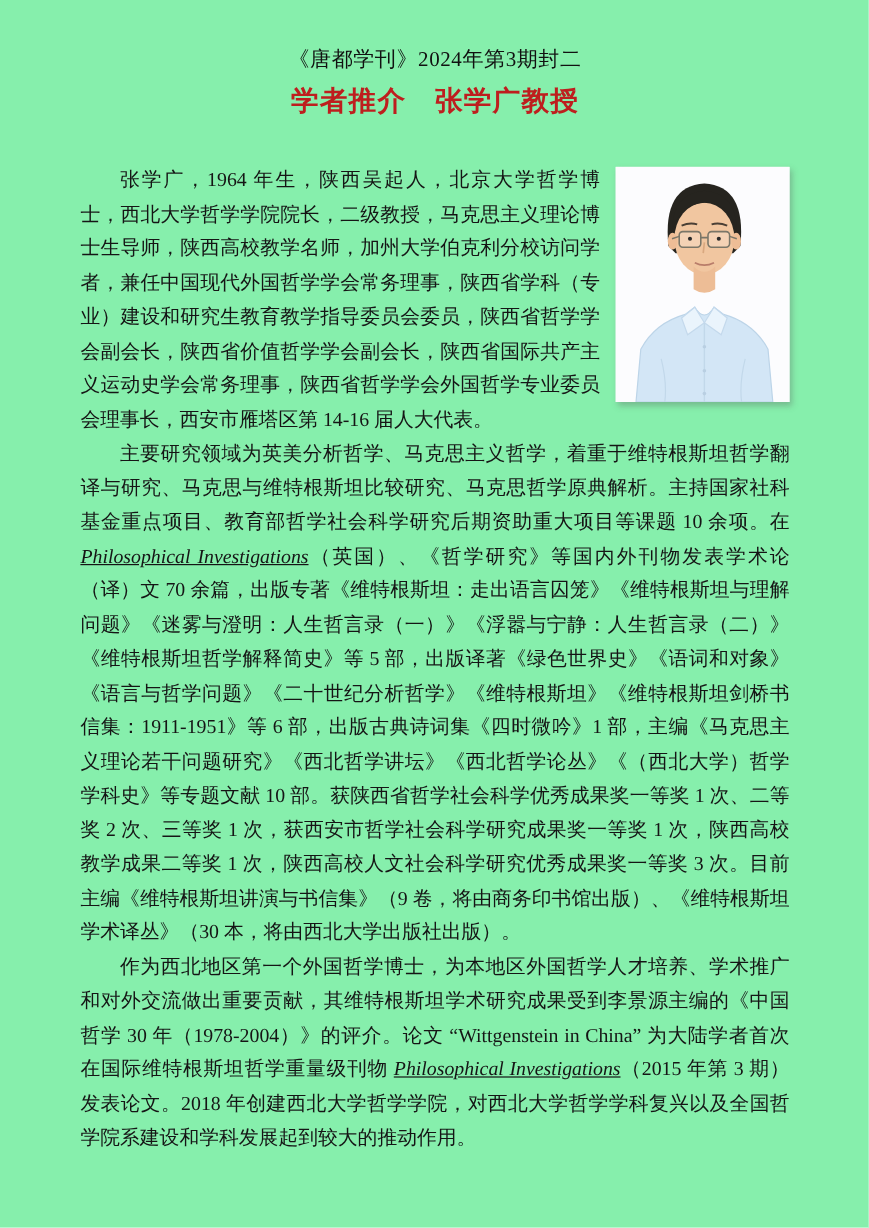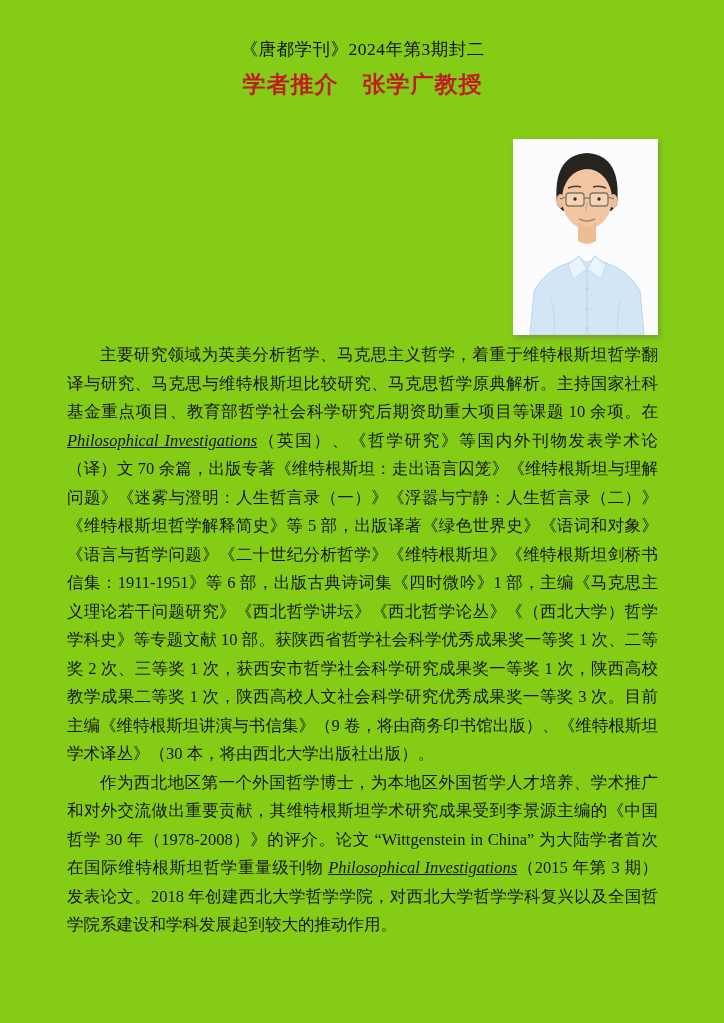--- a/index.html
+++ b/index.html
@@ -12,21 +12,21 @@
     height: 1023px;
     overflow: hidden;
     font-family: "Liberation Serif", "DejaVu Serif", serif;
     color: #1a1a1a;
   }
   .page {
     width: 724px;
     height: 1023px;
     box-sizing: border-box;
     padding: 36px 66px 0 67px;
-    background: #84cc16;
+    background: #86efac;
   }
   .issue-line {
     text-align: center;
     font-size: 17.5px;
     letter-spacing: 0.5px;
     color: #111111;
     line-height: 26px;
   }
   .page-title {
     margin: 7px 0 17px 0;
@@ -107,21 +107,21 @@
           <path d="M82,117 L74,130 L88,140 L93,126 Z" fill="#eaf4fc" stroke="#c4d9ec" stroke-width="1"></path>
 
           <path d="M74,130 L74,196" stroke="#c2d8ea" stroke-width="1.2"></path>
           <circle cx="74" cy="150" r="1.5" fill="#b9cfe2"></circle>
           <circle cx="74" cy="170" r="1.5" fill="#b9cfe2"></circle>
           <circle cx="74" cy="189" r="1.5" fill="#b9cfe2"></circle>
 
           <path d="M38,160 Q43,180 41,196" stroke="#c2d8ea" stroke-width="1" fill="none"></path>
           <path d="M108,160 Q103,180 105,196" stroke="#c2d8ea" stroke-width="1" fill="none"></path>
         </svg>
-      </span>
+      </span><span><span>张学广，1964 年生，陕西吴起人，北京大学哲学博士，西北大学哲学学院院长，二级教授，马克思主义理论博士生导师，陕西高校教学名师，加州大学伯克利分校访问学者，兼任中国现代外国哲学学会常务理事，陕西省学科（专业）建设和研究生教育教学指导委员会委员，陕西省哲学学会副会长，陕西省价值哲学学会副会长，陕西省国际共产主义运动史学会常务理事，陕西省哲学学会外国哲学专业委员会理事长，西安市雁塔区第 14-16 届人大代表。</span></span>
     </p>
 
     <p class="para clearfix"><span><span>主要研究领域为英美分析哲学、马克思主义哲学，着重于维特根斯坦哲学翻译与研究、马克思与维特根斯坦比较研究、马克思哲学原典解析。主持国家社科基金重点项目、教育部哲学社会科学研究后期资助重大项目等课题 10 余项。在 </span><span class="italic-run">Philosophical Investigations</span><span>（英国）、《哲学研究》等国内外刊物发表学术论（译）文 70 余篇，出版专著《维特根斯坦：走出语言囚笼》《维特根斯坦与理解问题》《迷雾与澄明：人生哲言录（一）》《浮嚣与宁静：人生哲言录（二）》《维特根斯坦哲学解释简史》等 5 部，出版译著《绿色世界史》《语词和对象》《语言与哲学问题》《二十世纪分析哲学》《维特根斯坦》《维特根斯坦剑桥书信集：1911-1951》等 6 部，出版古典诗词集《四时微吟》1 部，主编《马克思主义理论若干问题研究》《西北哲学讲坛》《西北哲学论丛》《（西北大学）哲学学科史》等专题文献 10 部。获陕西省哲学社会科学优秀成果奖一等奖 1 次、二等奖 2 次、三等奖 1 次，获西安市哲学社会科学研究成果奖一等奖 1 次，陕西高校教学成果二等奖 1 次，陕西高校人文社会科学研究优秀成果奖一等奖 3 次。目前主编《维特根斯坦讲演与书信集》（9 卷，将由商务印书馆出版）、《维特根斯坦学术译丛》（30 本，将由西北大学出版社出版）。</span></span></p>
 
-    <p class="para"><span><span>作为西北地区第一个外国哲学博士，为本地区外国哲学人才培养、学术推广和对外交流做出重要贡献，其维特根斯坦学术研究成果受到李景源主编的《中国哲学 30 年（1978-2008）》的评介。论文 “Wittgenstein in China” 为大陆学者首次在国际维特根斯坦哲学重量级刊物 </span><span class="italic-run">Philosophical Investigations</span><span>（2015 年第 3 期）发表论文。2018 年创建西北大学哲学学院，对西北大学哲学学科复兴以及全国哲学院系建设和学科发展起到较大的推动作用。</span></span></p>
+    <p class="para"><span><span>作为西北地区第一个外国哲学博士，为本地区外国哲学人才培养、学术推广和对外交流做出重要贡献，其维特根斯坦学术研究成果受到李景源主编的《中国哲学 30 年（1978-2004）》的评介。论文 “Wittgenstein in China” 为大陆学者首次在国际维特根斯坦哲学重量级刊物 </span><span class="italic-run">Philosophical Investigations</span><span>（2015 年第 3 期）发表论文。2018 年创建西北大学哲学学院，对西北大学哲学学科复兴以及全国哲学院系建设和学科发展起到较大的推动作用。</span></span></p>
 
   </div>
 </div>
 
 </body></html>

